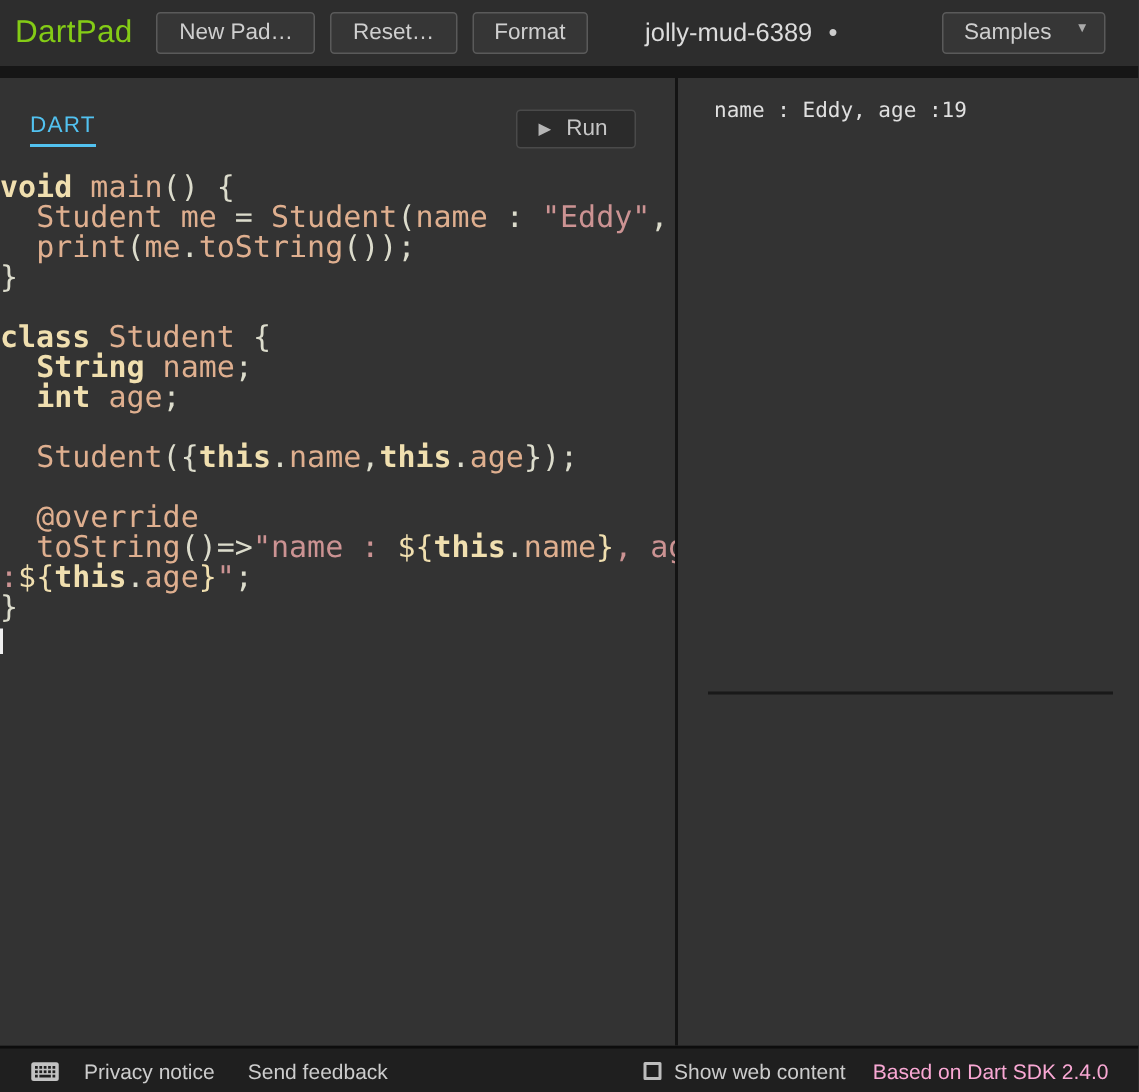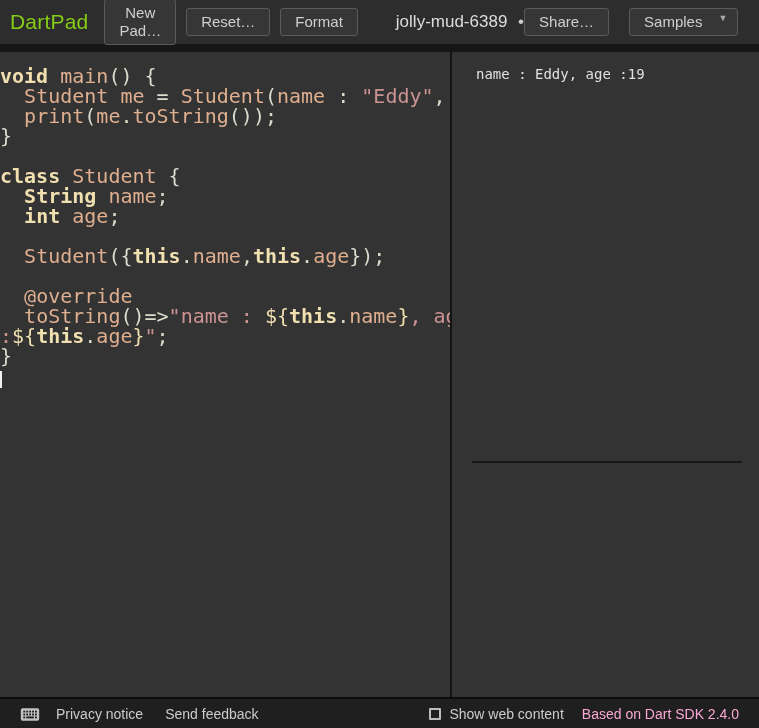--- a/index.html
+++ b/index.html
@@ -76,32 +76,38 @@
 <div class="app-header">
   <span class="logo">DartPad</span>
   <button class="hbtn">New Pad…</button>
   <button class="hbtn">Reset…</button>
   <button class="hbtn">Format</button>
   <span class="pad-title">
     <span>jolly-mud-6389</span>
     <span class="dot">•</span>
   </span>
   <span class="spacer"></span>
-  <button class="hbtn share-btn">Share…</button>
   <button class="hbtn samples-btn">
     <span>Samples</span>
     <span class="caret">▼</span>
   </button>
 </div>
 
 <div class="top-strip"></div>
 
 <div class="main">
 
   <div class="panel-left">
+    <div class="panel-header">
+      <span class="tab">DART</span>
+      <button class="run-btn">
+        <span class="play">▶</span>
+        <span>Run</span>
+      </button>
+    </div>
     <div class="code-editor">
         <div class="code-line"><span class="kw">void</span><span class="pun"> </span><span class="id">main</span><span class="pun">() {</span></div>
         <div class="code-line"><span class="pun">  </span><span class="id">Student</span><span class="pun"> </span><span class="id">me</span><span class="pun"> = </span><span class="id">Student</span><span class="pun">(</span><span class="id">name</span><span class="pun"> : </span><span class="str">"Eddy"</span><span class="pun">, </span><span class="id">age</span><span class="pun"> : </span><span class="num">19</span><span class="pun">);</span></div>
         <div class="code-line"><span class="pun">  </span><span class="id">print</span><span class="pun">(</span><span class="id">me</span><span class="pun">.</span><span class="id">toString</span><span class="pun">());</span></div>
         <div class="code-line"><span class="pun">}</span></div>
         <div class="code-line"></div>
         <div class="code-line"><span class="kw">class</span><span class="pun"> </span><span class="id">Student</span><span class="pun"> {</span></div>
         <div class="code-line"><span class="pun">  </span><span class="kw">String</span><span class="pun"> </span><span class="id">name</span><span class="pun">;</span></div>
         <div class="code-line"><span class="pun">  </span><span class="kw">int</span><span class="pun"> </span><span class="id">age</span><span class="pun">;</span></div>
         <div class="code-line"></div>

